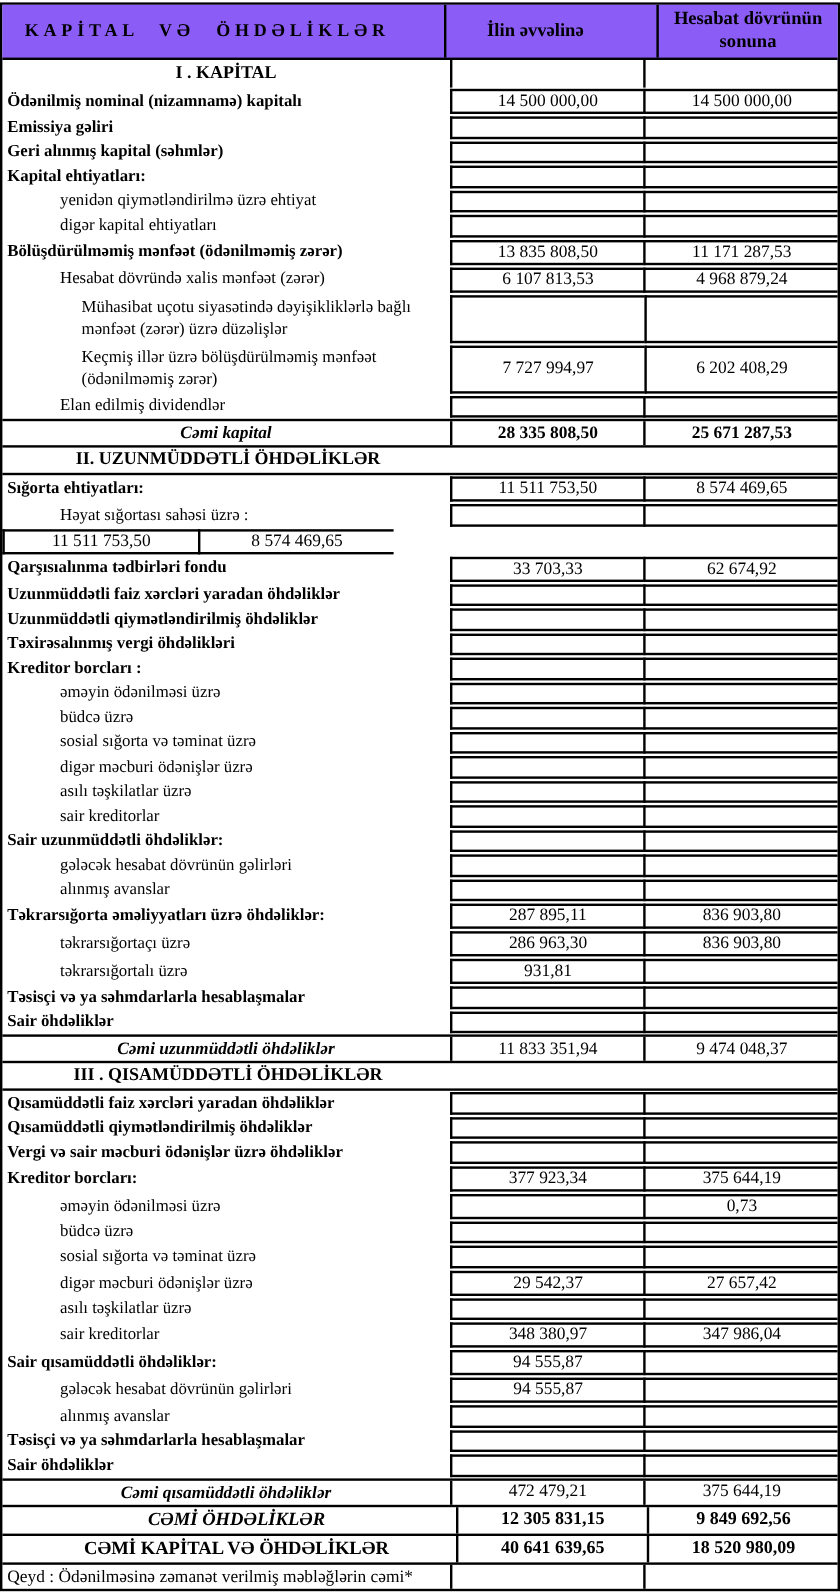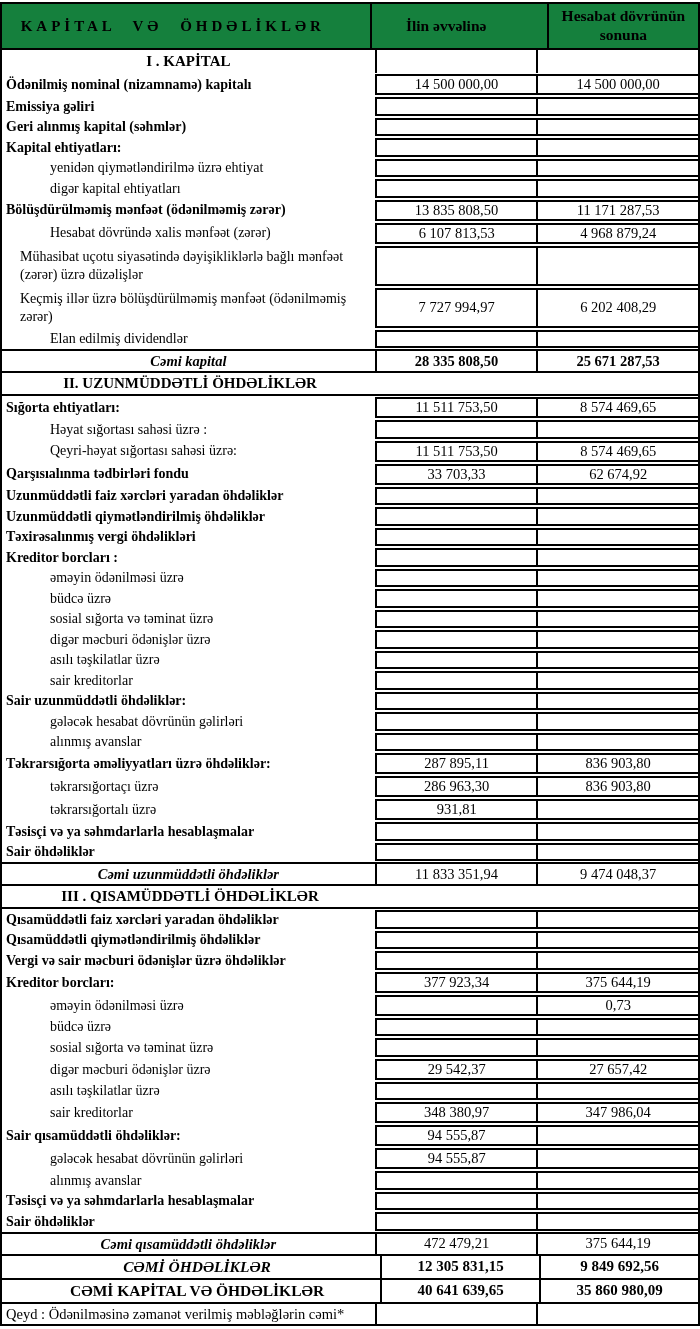--- a/index.html
+++ b/index.html
@@ -37,21 +37,21 @@
   .c-val {
     width: 163px; border: 2px solid #000; border-right: none;
     margin: 1px 0; padding: 0 4px;
     display: flex; align-items: center; justify-content: center;
     font-size: 14.5px; text-align: center;
   }
 
   
   .row.sub .c-label { font-weight: normal; padding-left: 48px; }
   .row.wrap { min-height: 42px; }
-  .row.wrap .c-label { padding-left: 18px; }
+  .row.wrap .c-label { padding-left: 66px; }
 
   
   .row.section .c-val, .row.total .c-val, .row.grand .c-val, .row.note .c-val {
     margin: 0; border-top: none; border-bottom: none;
   }
 
   .row.section { min-height: 23px; }
   .row.section .c-label { justify-content: center; font-size: 15px; text-align: center; }
   .row.section.bb { border-bottom: 2px solid #000; flex-direction: column; }
 
@@ -67,21 +67,21 @@
 
   .vb { font-weight: bold; text-align: right; }
 
   .footnote { font-size: 15px; padding: 4px 3px; }
 </style>
 </head>
 <body>
 
 <div class="page">
   <div class="tbl">
-    <div class="hdr" style="background: #15803d; gap: 26px;">
+    <div class="hdr" style="background: #8b5cf6; gap: 26px;">
       <div class="h-label">KAPİTAL VƏ ÖHDƏLİKLƏR</div>
       <div class="h-col">İlin əvvəlinə</div>
       <div class="h-col">Hesabat dövrünün sonuna</div>
     </div>
     <div id="rows">
         <div class="row section">
           <div class="c-label">I . KAPİTAL</div>
           <div class="c-val"></div>
           <div class="c-val"></div>
         </div>
@@ -154,21 +154,20 @@
           <div class="c-label">Sığorta ehtiyatları:</div>
           <div class="c-val">11 511 753,50</div>
           <div class="c-val">8 574 469,65</div>
         </div>
         <div class="row sub">
           <div class="c-label">Həyat sığortası sahəsi üzrə :</div>
           <div class="c-val"></div>
           <div class="c-val"></div>
         </div>
         <div class="row sub">
-          <div class="c-label">Qeyri-həyat sığortası sahəsi üzrə:</div>
           <div class="c-val">11 511 753,50</div>
           <div class="c-val">8 574 469,65</div>
         </div>
         <div class="row main">
           <div class="c-label">Qarşısıalınma tədbirləri fondu</div>
           <div class="c-val">33 703,33</div>
           <div class="c-val">62 674,92</div>
         </div>
         <div class="row main">
           <div class="c-label">Uzunmüddətli faiz xərcləri yaradan öhdəliklər</div>
@@ -351,21 +350,21 @@
           <div class="c-val">375 644,19</div>
         </div>
         <div class="row grand italic">
           <div class="c-label">CƏMİ ÖHDƏLİKLƏR</div>
           <div class="c-val vb">12 305 831,15</div>
           <div class="c-val vb">9 849 692,56</div>
         </div>
         <div class="row grand">
           <div class="c-label">CƏMİ KAPİTAL VƏ ÖHDƏLİKLƏR</div>
           <div class="c-val vb">40 641 639,65</div>
-          <div class="c-val vb">35 860 980,09</div>
+          <div class="c-val vb">18 520 980,09</div>
         </div>
         <div class="row note">
           <div class="c-label">Qeyd : Ödənilməsinə zəmanət verilmiş məbləğlərin cəmi*</div>
           <div class="c-val"></div>
           <div class="c-val"></div>
         </div>
       </div>
   </div>
   <div class="footnote">* Bu sətrlər üzrə məlumatlar balansa daxil edilmir.</div>
 </div>

